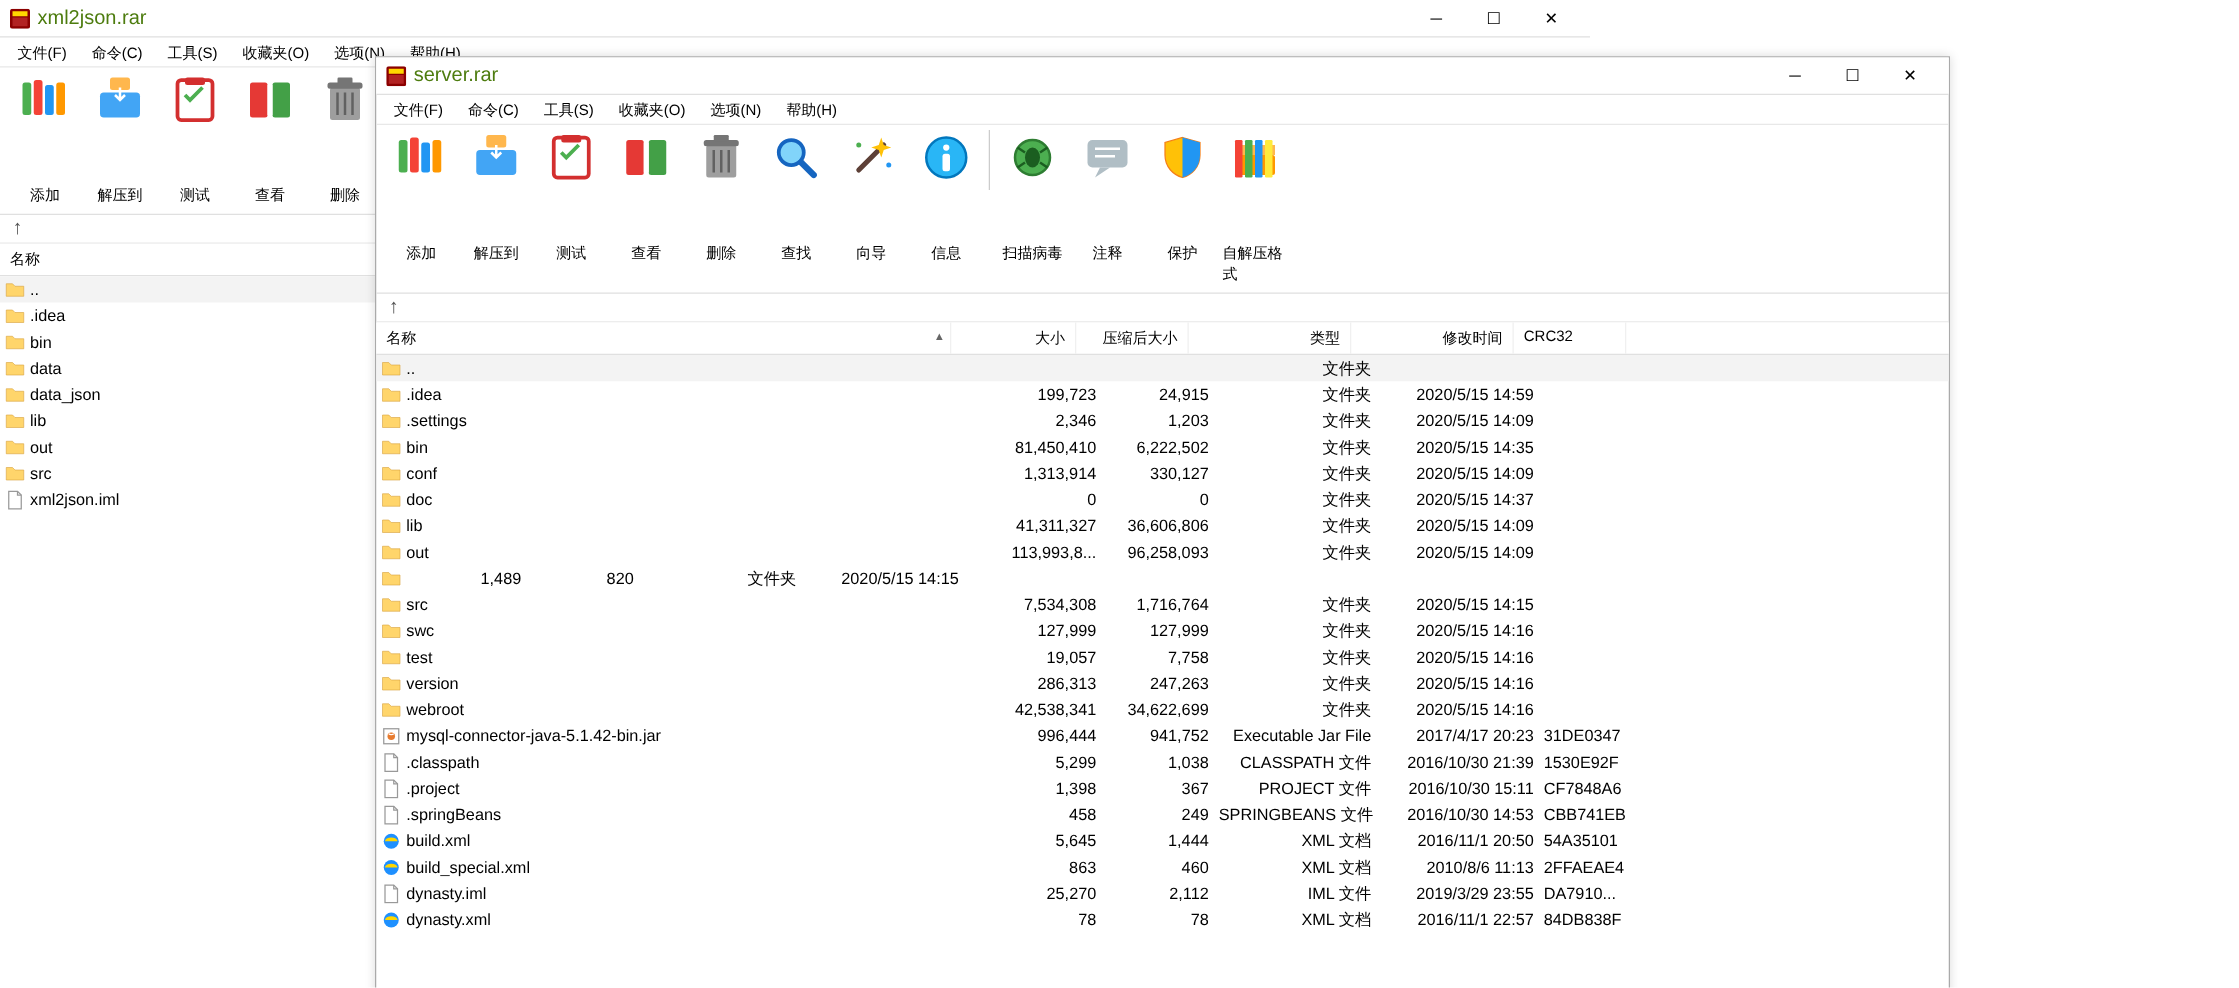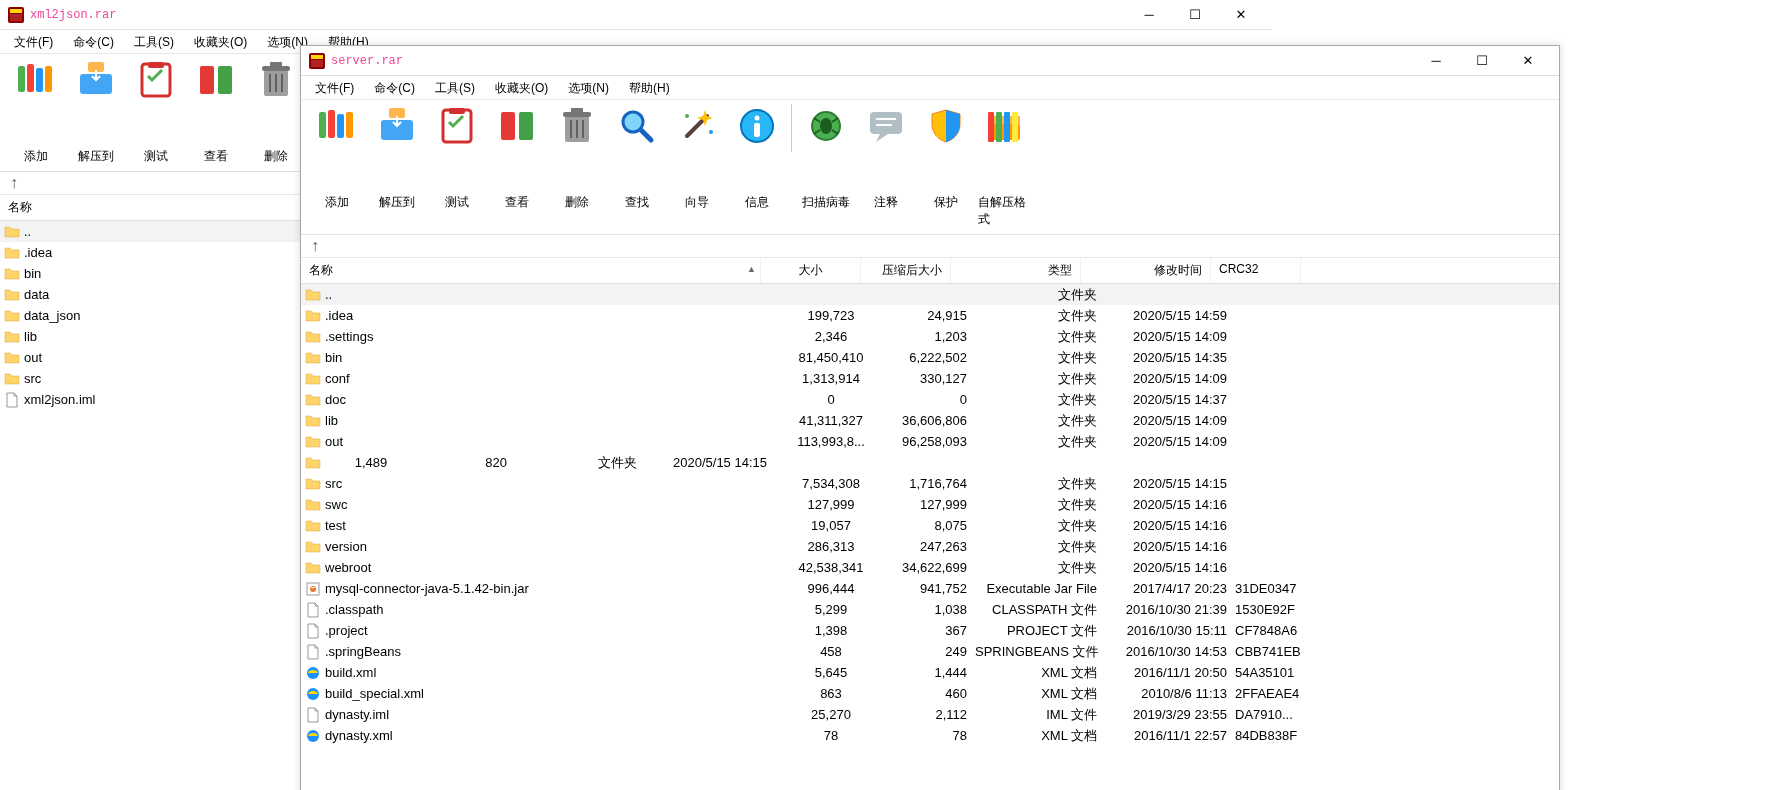--- a/index.html
+++ b/index.html
@@ -4,21 +4,21 @@
 <style>
 * { margin: 0; padding: 0; box-sizing: border-box; font-family: "Microsoft YaHei", "Segoe UI", Tahoma, sans-serif; }
 body { background: #fff; font-size: 13px; color: #000; overflow: hidden; width: 1791px; height: 790px; position: relative; }
 
 .window { position: absolute; background: #fff; border: 1px solid #ccc; display: flex; flex-direction: column; }
 .window.back { left: 0; top: 0; width: 1272px; height: 700px; border: none; }
 .window.front { left: 300px; top: 45px; width: 1260px; height: 754px; box-shadow: 0 0 8px rgba(0,0,0,0.15); border: 1px solid #aaa; }
 
 .titlebar { height: 30px; display: flex; align-items: center; padding: 0 8px; border-bottom: 1px solid #e0e0e0; background: #fff; }
 .titlebar .icon { width: 16px; height: 16px; margin-right: 6px; display: inline-flex; }
-.titlebar .title { flex: 1; font-size: 12px; color: #ec4899; font-family: Liberation Mono, monospace; }
+.titlebar .title { flex: 1; font-size: 16px; color: #4d7c0f; }
 .titlebar .controls { display: flex; gap: 0; }
 .titlebar .ctrl { width: 46px; height: 30px; display: flex; align-items: center; justify-content: center; color: #000; }
 
 .menubar { height: 24px; display: flex; align-items: flex-end; padding: 0 4px; gap: 0; border-bottom: 1px solid #e8e8e8; }
 .menubar .menu-item { padding: 2px 10px; font-size: 12px; color: #000; }
 
 .toolbar { display: flex; padding: 4px 6px; border-bottom: 1px solid #e0e0e0; align-items: flex-start; flex-wrap: wrap; }
 .tool { width: 60px; display: flex; flex-direction: column; align-items: center; padding: 2px; gap: 46px; }
 .tool .tool-icon { width: 40px; height: 40px; display: flex; align-items: center; justify-content: center; }
 .tool .tool-label { font-size: 12px; margin-top: 2px; }
@@ -35,21 +35,21 @@
 .filerow { display: flex; align-items: center; height: 21px; font-size: 13px; padding-left: 4px; }
 .filerow.selected { background: #f3f3f3; }
 .filerow .ficon { width: 16px; height: 16px; margin-right: 4px; flex-shrink: 0; }
 .cell { white-space: nowrap; overflow: hidden; padding-right: 8px; }
 
 
 .back .listarea .cell.name { flex: 1; }
 
 
 .front .cell.name { width: 460px; }
-.front .cell.size { width: 100px; text-align: center; }
+.front .cell.size { width: 100px; text-align: right; }
 .front .cell.packed { width: 90px; text-align: right; }
 .front .cell.type { width: 130px; text-align: right; }
 .front .cell.mtime { width: 130px; text-align: right; }
 .front .cell.crc { width: 90px; }
 
 svg { display: block; }
 </style>
 </head>
 <body>
 
@@ -567,21 +567,21 @@
         <span class="cell crc"></span>
       </div>
       <div class="filerow">
         <span class="ficon">
           <svg width="16" height="16" viewBox="0 0 16 16">
             <use href="#svg-folder"></use>
           </svg>
         </span>
         <span class="cell name">test</span>
         <span class="cell size">19,057</span>
-        <span class="cell packed">8,075</span>
+        <span class="cell packed">7,758</span>
         <span class="cell type">文件夹</span>
         <span class="cell mtime">2020/5/15 14:16</span>
         <span class="cell crc"></span>
       </div>
       <div class="filerow">
         <span class="ficon">
           <svg width="16" height="16" viewBox="0 0 16 16">
             <use href="#svg-folder"></use>
           </svg>
         </span>

